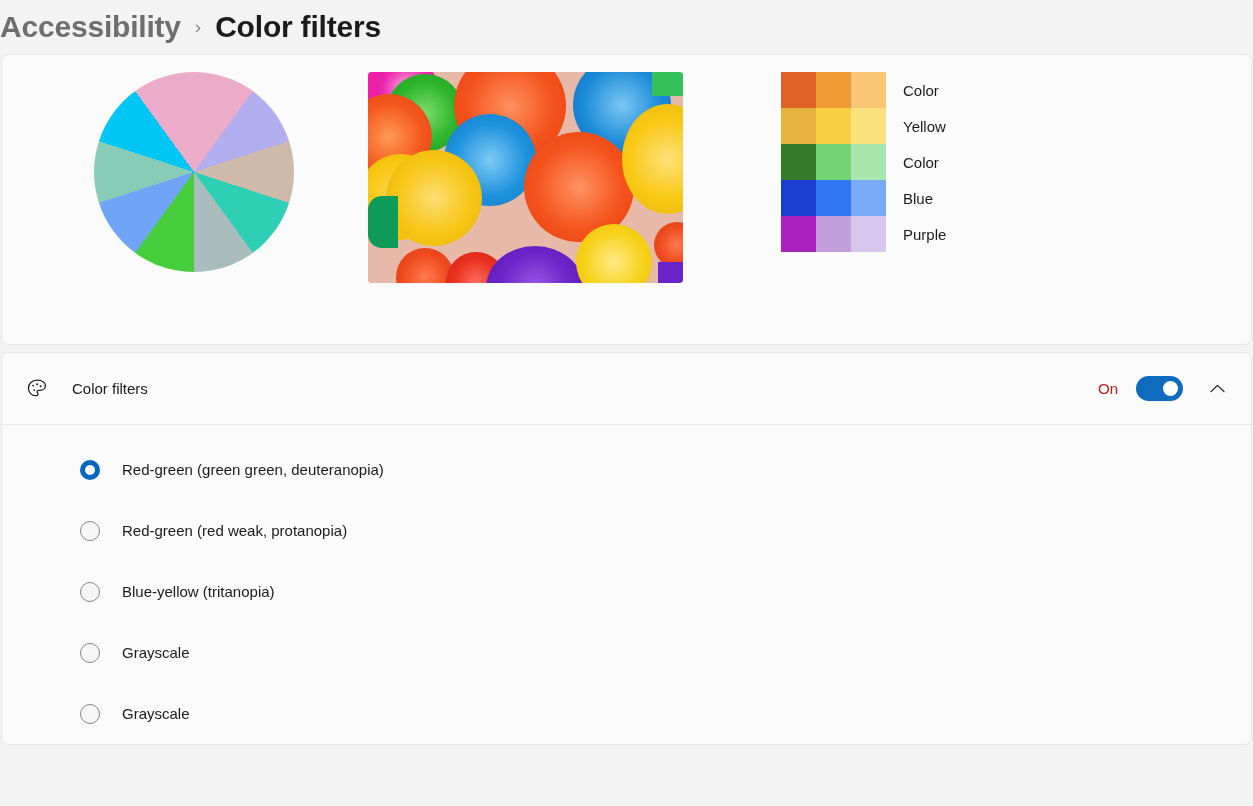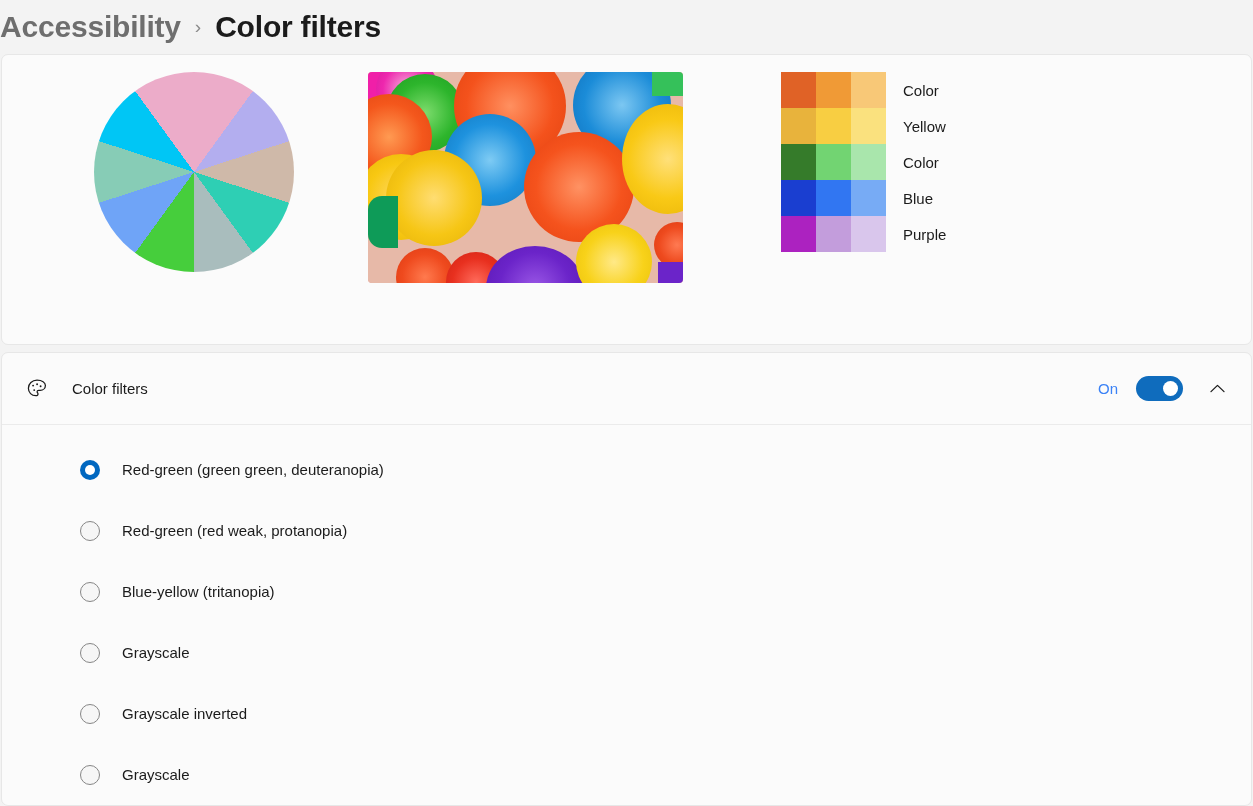--- a/index.html
+++ b/index.html
@@ -141,21 +141,21 @@
     margin-left: 22px;
     font-size: 15px;
     color: #1b1b1b;
   }
   .head-right {
     margin-left: auto;
     display: flex;
     align-items: center;
     gap: 18px;
   }
-  .toggle-state { font-size: 15px; color: #3b82f6; }
+  .toggle-state { font-size: 15px; color: #b91c1c; }
   .toggle {
     width: 47px; height: 25px;
     border-radius: 13px;
     background: #0f6cbd;
     position: relative;
     cursor: pointer;
   }
   .toggle .knob {
     position: absolute;
     width: 15px; height: 15px;
@@ -331,21 +331,17 @@
     <div class="radio-row">
       <span class="radio"></span>
       <span class="radio-label">Blue-yellow (tritanopia)</span>
     </div>
     <div class="radio-row">
       <span class="radio"></span>
       <span class="radio-label">Grayscale</span>
     </div>
     <div class="radio-row">
       <span class="radio"></span>
-      <span class="radio-label">Grayscale inverted</span>
-    </div>
-    <div class="radio-row">
-      <span class="radio"></span>
       <span class="radio-label">Grayscale</span>
     </div>
   </div>
 
 </div>
 
 </body></html>

